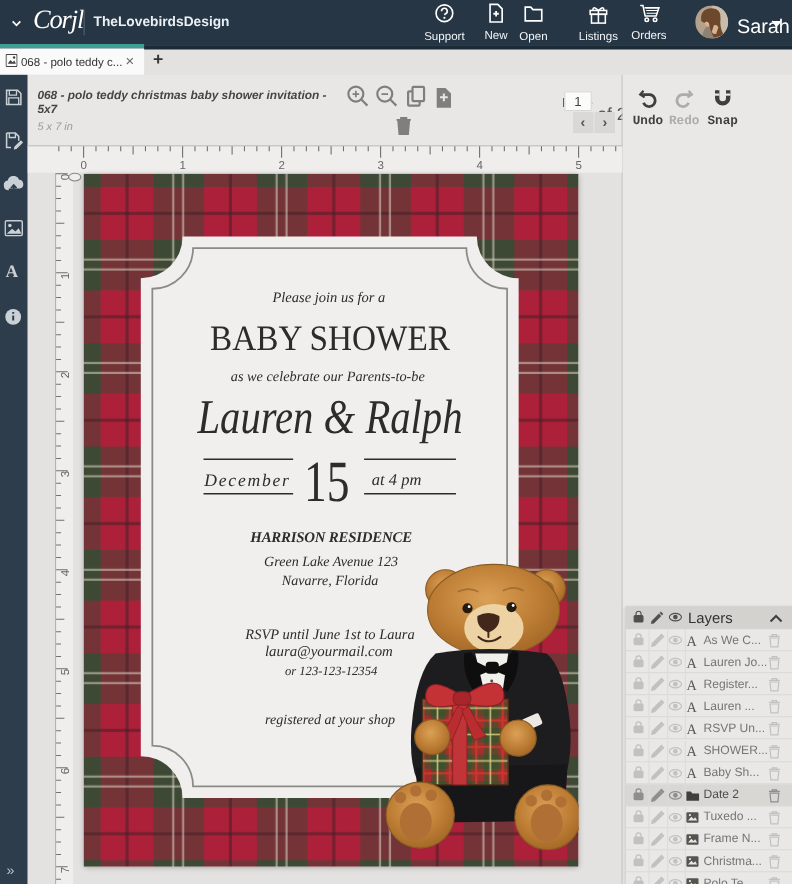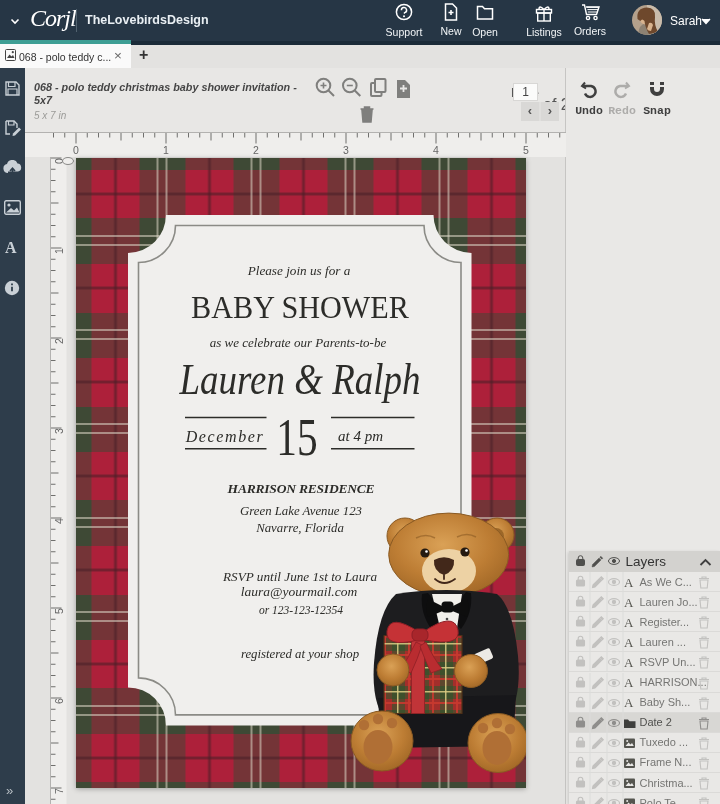--- a/index.html
+++ b/index.html
@@ -8,21 +8,21 @@
   .abs { position:absolute; }
   .nav { position:absolute; left:0; top:0; width:720px; height:41px; background:#263645; }
   .tabdark { position:absolute; left:0; top:41px; width:720px; height:3.5px; background:#1b2b38; }
   .tabteal { position:absolute; left:0; top:40px; width:130.6px; height:3.6px; background:#3e9e94; }
   .tab { position:absolute; left:0; top:43.6px; width:130.6px; height:24.4px; background:#fafafa; }
   .logo { position:absolute; left:30px; top:5px; color:#fff; font-family:"Liberation Serif", serif; font-style:italic; font-weight:normal; font-size:24px; letter-spacing:-1px; }
   .brand { position:absolute; left:85px; top:13px; color:#e9eff3; font-size:12.5px; font-weight:bold; letter-spacing:0px; }
   .navsep { position:absolute; left:76px; top:9px; width:1px; height:23px; background:#51626f; }
   .navitem { position:absolute; top:0; text-align:center; color:#fff; }
   .navitem .lbl { font-size:10.5px; color:#f2f5f7; margin-top:-1px; }
-  .who { position:absolute; left:670px; top:14px; color:#fff; font-size:12px; }
+  .who { position:absolute; left:670px; top:14px; color:#fff; font-size:18px; }
   .toolbar { position:absolute; left:25px; top:68px; width:695px; height:63.5px; background:#e8e7e5; }
   .title { position:absolute; left:34px; top:81px; width:300px; font-size:10.8px; font-weight:bold; font-style:italic; color:#454545; line-height:12.8px; }
   .subtitle { position:absolute; left:34px; top:110px; font-size:10px; font-style:italic; color:#9b9b98; }
   .sidebar { position:absolute; left:0; top:68px; width:25px; height:736px; background:#2e3d4b; }
   .rdiv { position:absolute; left:565px; top:68px; width:1px; height:736px; background:#c6c5c3; }
   .rpanel { position:absolute; left:566px; top:68px; width:154px; height:736px; background:#e9e8e6; }
   .ur { position:absolute; text-align:center; color:#3f3f3f;font-family:Liberation Mono, monospace; }
   .ur .lbl { font-size:11.5px; font-weight:bold; margin-top:0px; }
   .layers { position:absolute; left:568.5px; top:551px; width:151.5px; height:253px; background:#e9e8e6; box-shadow:-1px 1px 3px rgba(0,0,0,.15); overflow:hidden; }
   .lhead { position:absolute; left:0; top:0; width:151.5px; height:21px; background:#d3d2cf;padding-left:36px; }
@@ -354,21 +354,21 @@
             <rect x="53.5" width="1" height="20.1"></rect>
           </g>
           <g class="gico">
             <use href="#i-lock" x="6" y="3.5"></use>
             <use href="#i-pen" x="22.5" y="3.5"></use>
             <use href="#i-eye" x="39" y="4"></use>
             <use href="#i-trash" x="129" y="3.5"></use>
           </g>
         </svg>
         <span class="ta">A</span>
-        <div class="nm">HARRISON...</div>
+        <div class="nm">SHOWER...</div>
       </div>
       <div class="lrow" style="top:141.6px">
         <svg class="ric" width="152" height="20">
           <g class="gsep">
             <rect x="20.5" width="1" height="20.1"></rect>
             <rect x="37.5" width="1" height="20.1"></rect>
             <rect x="53.5" width="1" height="20.1"></rect>
           </g>
           <g class="gico">
             <use href="#i-lock" x="6" y="3.5"></use>

